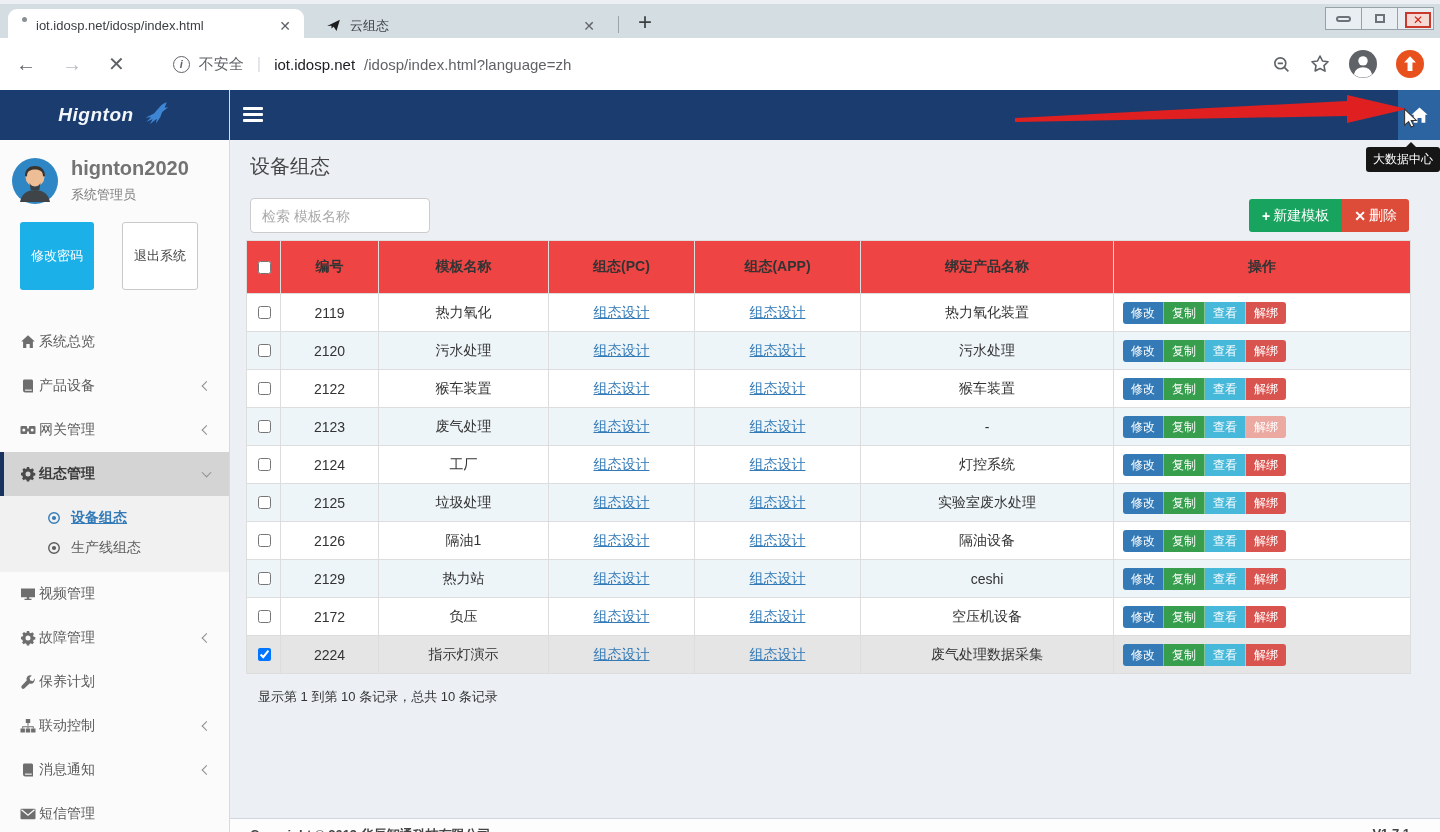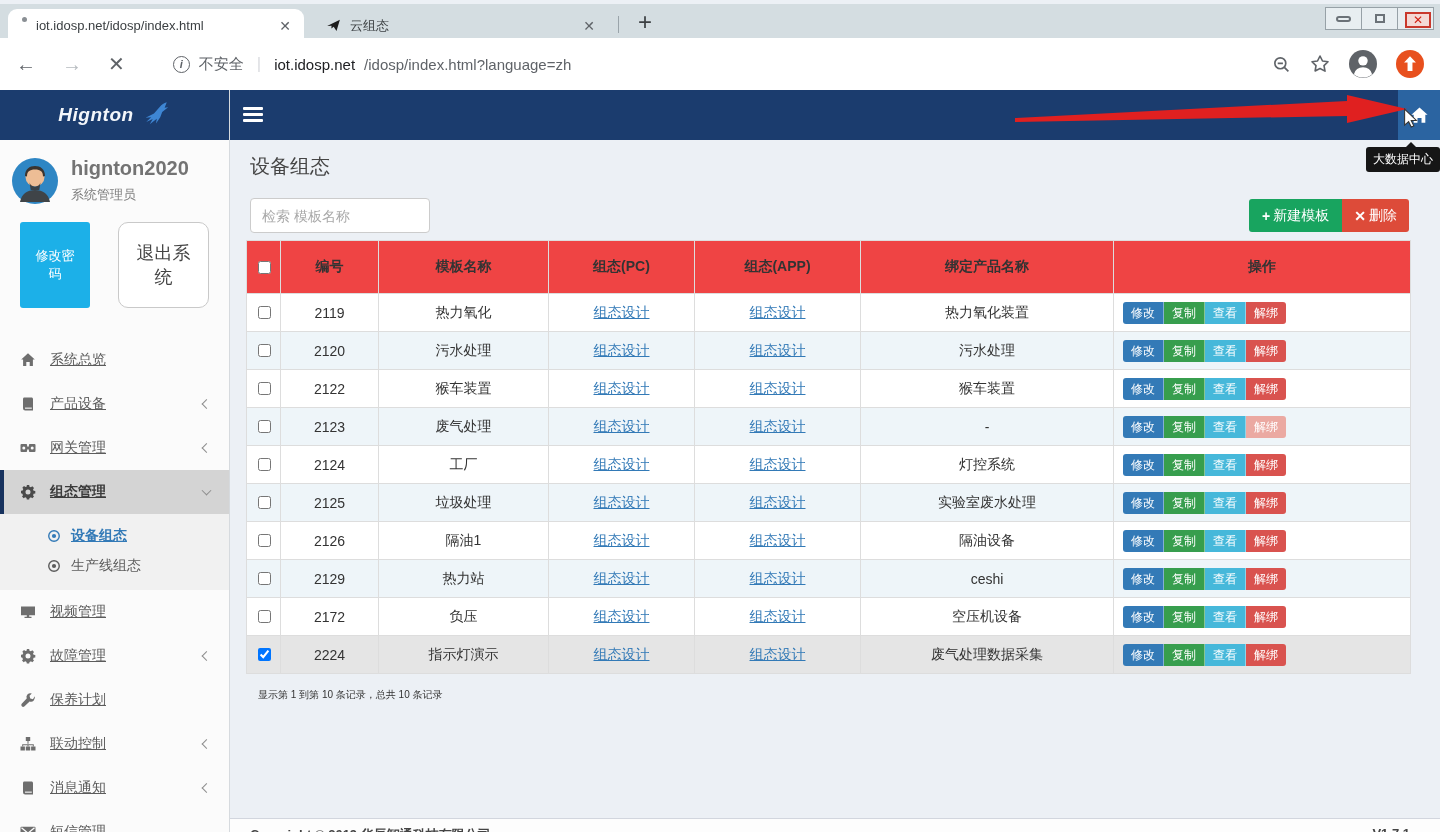--- a/index.html
+++ b/index.html
@@ -59,24 +59,24 @@
   
   #sidebar{position:absolute;top:90px;left:0;width:230px;height:742px;background:#fbfbfb;
     border-right:1px solid #d6dade;}
   .side-logo{height:50px;background:#1b3c6e;display:flex;align-items:center;justify-content:center;gap:3px;}
   .logo-text{color:#f3f6fa;font-size:19px;font-weight:bold;font-style:italic;letter-spacing:.5px;}
   .user-panel{display:flex;padding:17px 12px 8px 12px;gap:13px;align-items:center;}
   .user-name{font-size:20px;font-weight:bold;color:#737373;}
   .user-role{font-size:13px;color:#7d7d7d;margin-top:6px;}
   .side-btns{display:flex;padding:10px 20px 6px 20px;gap:28px;}
   .btn-pwd{background:#1cb0e8;color:#fff;border:none;padding:25px 11px;border-radius:3px;font-size:13px;}
-  .btn-logout{background:#fff;color:#444;border:1px solid #c9c9c9;padding:7px 11px;border-radius:10px;font-size:18px;}
+  .btn-logout{background:#fff;color:#444;border:1px solid #c9c9c9;padding:7px 11px;border-radius:3px;font-size:13px;}
   #side-menu{margin-top:24px;}
   .menu-item{position:relative;height:44px;display:flex;align-items:center;padding:0 20px;
-    color:#5c5c5c;font-size:14px;gap:14px;cursor:pointer;text-decoration:underline;}
+    color:#5c5c5c;font-size:14px;gap:3px;cursor:pointer;}
   .menu-item .mi-icon{width:16px;height:16px;color:#6e6e6e;flex:0 0 auto;}
   .menu-item.active{background:#d4d4d4;border-left:4px solid #17325e;padding-left:16px;color:#3c3c3c;font-weight:bold;}
   .menu-item.active .mi-icon{color:#4a4a4a;}
   .chev{position:absolute;right:19px;top:50%;width:7px;height:7px;border-left:1.6px solid #8d8d8d;
     border-bottom:1.6px solid #8d8d8d;}
   .chev.left{transform:translateY(-50%) rotate(45deg);}
   .chev.down{transform:translateY(-70%) rotate(-45deg);}
   .submenu{background:#f1f1f1;padding:7px 0 9px 0;}
   .submenu-item{height:30px;display:flex;align-items:center;padding-left:47px;gap:10px;
     font-size:14px;color:#5c5c5c;cursor:pointer;}
@@ -108,21 +108,21 @@
   td.actions{text-align:left;padding-left:9px;}
   .btn-group{display:inline-flex;border-radius:3px;overflow:hidden;vertical-align:middle;}
   .act{padding:4px 8px;font-size:12px;color:#fff;border:none;border-right:1px solid rgba(255,255,255,.4);
     line-height:14px;cursor:pointer;}
   .act:last-child{border-right:none;}
   .act-edit{background:#337ab7;}
   .act-copy{background:#379e4e;}
   .act-view{background:#46b8da;}
   .act-unbind{background:#d9534f;}
   .act-unbind.disabled{background:#eba9a2;}
-  .summary{position:absolute;top:548px;left:28px;font-size:10px;color:#333;}
+  .summary{position:absolute;top:548px;left:28px;font-size:13px;color:#333;}
 
   #footer{position:absolute;left:230px;top:818px;width:1210px;height:40px;background:#fdfdfd;
     border-top:1px solid #d2d6de;padding:7px 30px 0 20px;display:flex;justify-content:space-between;
     font-size:13px;font-weight:bold;color:#444;}
 </style>
 </head>
 <body>
 
 <div id="tabs-bar">
   <div class="tab active">

